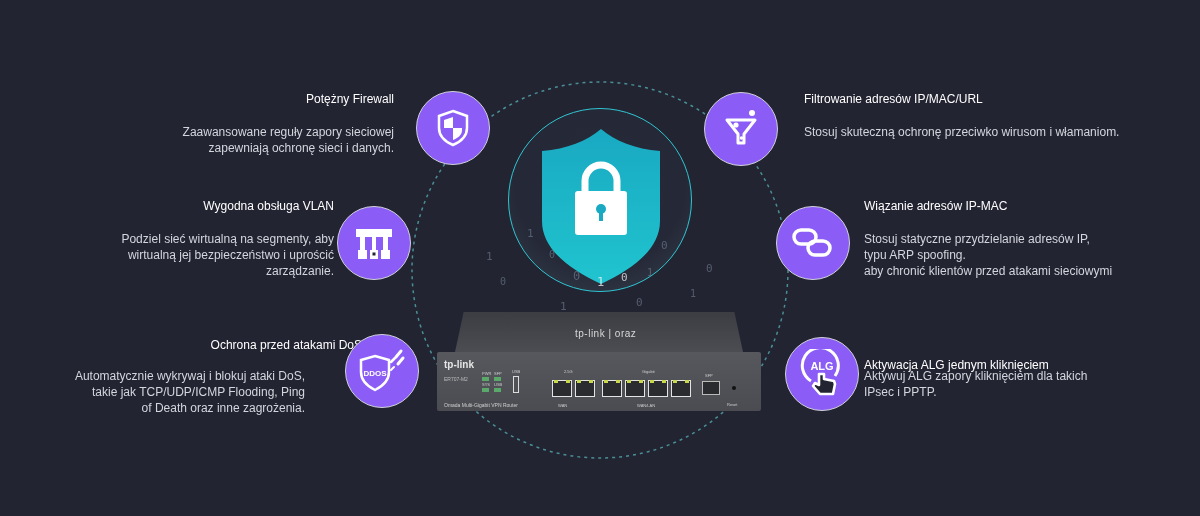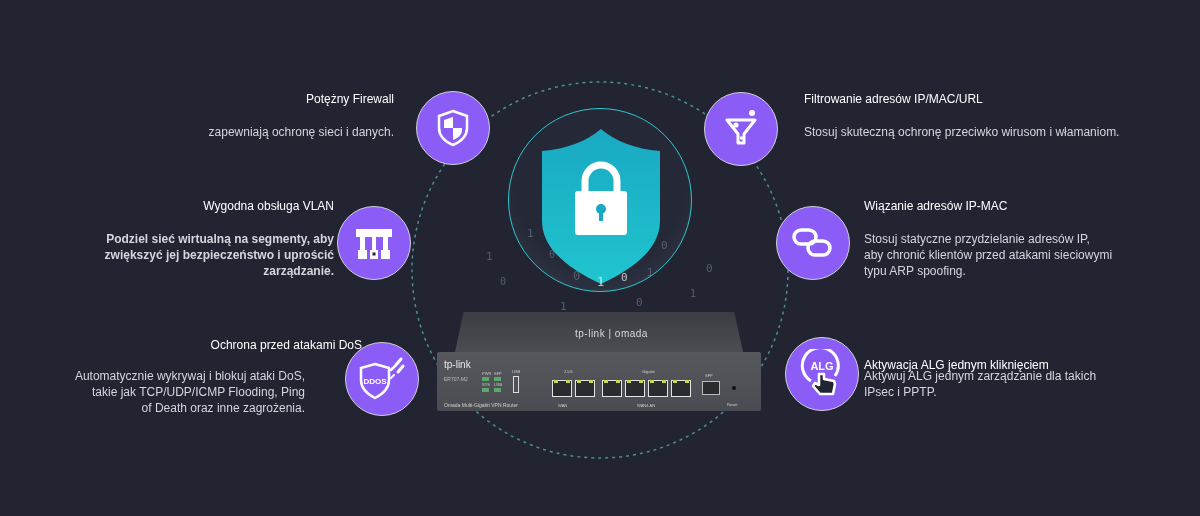--- a/index.html
+++ b/index.html
@@ -32,21 +32,21 @@
   .router-top {
     position:absolute; left:18px; top:0; width:288px; height:40px;
     background:linear-gradient(#3b3d42,#4b4d52);
     clip-path:polygon(3% 0,97% 0,100% 100%,0 100%);
   }
   .router-front {
     position:absolute; left:0; top:40px; width:324px; height:59px;
     background:linear-gradient(#56585d,#4a4c51); border-radius:2px;
   }
   .brand-top { position:absolute; left:120px; top:16px; font-size:10px; color:#d8d8d8; letter-spacing:.5px; }
-  .brand-front { position:absolute; left:7px; top:7px; font-size:10px; color:#e6e6e6; font-weight:normal; }
+  .brand-front { position:absolute; left:7px; top:7px; font-size:10px; color:#e6e6e6; font-weight:bold; }
   .model { position:absolute; left:7px; top:24px; font-size:5px; color:#bbb; }
   .subtitle { position:absolute; left:7px; top:50px; font-size:5px; color:#cfcfcf; }
   .led { position:absolute; width:7px; height:4px; background:#5aa86a; }
   .usb { position:absolute; left:76px; top:24px; width:6px; height:17px; border:1px solid #ddd; box-sizing:border-box; }
   .port {
     position:absolute; top:28px; width:20px; height:17px; background:#2a2c30;
     border:1.5px solid #e4e4e4; box-sizing:border-box;
   }
   .port::before, .port::after { content:""; position:absolute; top:-1px; width:4px; height:3px; background:#c9d94b; }
   .port::before { left:1px; } .port::after { right:1px; }
@@ -89,21 +89,21 @@
 
   <span class="binary" style="left:486px;top:250px;font-size:11px;">1</span>
   <span class="binary" style="left:500px;top:276px;font-size:10px;">0</span>
   <span class="binary" style="left:706px;top:262px;font-size:11px;">0</span>
   <span class="binary" style="left:690px;top:288px;font-size:10px;">1</span>
   <span class="binary" style="left:560px;top:300px;font-size:11px;">1</span>
   <span class="binary" style="left:636px;top:296px;font-size:11px;">0</span>
 
   <div class="router">
     <div class="router-top">
-      <span class="brand-top">tp-link | omada</span>
+      <span class="brand-top">tp-link | oraz</span>
     </div>
     <div class="router-front">
       <span class="brand-front">tp-link</span>
       <span class="model">ER707-M2</span>
       <span class="subtitle">Omada Multi-Gigabit VPN Router</span>
       <span class="tiny" style="left:45px;top:19px">PWR</span>
       <span class="tiny" style="left:57px;top:19px">SFP</span>
       <span class="tiny" style="left:45px;top:30px">SYS</span>
       <span class="tiny" style="left:57px;top:30px">USB</span>
       <div class="led" style="left:45px;top:25px"></div>
@@ -126,34 +126,35 @@
       <span class="tiny" style="left:290px;top:50px">Reset</span>
       <span class="tiny" style="left:121px;top:51px">WAN</span>
       <span class="tiny" style="left:200px;top:51px">WAN/LAN</span>
     </div>
   </div>
 
   <div class="left">
 
     <div class="feature-title" style="right:806px;top:92px;">Potężny Firewall</div>
     <div class="feature-desc" style="right:806px;top:124px;">
+      <div>Zaawansowane reguły zapory sieciowej</div>
       <div>zapewniają ochronę sieci i danych.</div>
     </div>
     <div class="icon-circle" style="left:416px;top:91px;">
       <svg width="34" height="38" viewBox="0 0 34 38">
         <path d="M17 2 L31 7 L31 19 C31 28 24 33 17 36 C10 33 3 28 3 19 L3 7 Z" fill="none" stroke="#fff" stroke-width="2.5"></path>
         <path d="M17 8 L17 19 L8 19 L8 11 Z" fill="#fff"></path>
         <path d="M17 19 L26 19 L26 21 C26 26 22 29 17 31 Z" fill="#fff"></path>
       </svg>
     </div>
 
     <div class="feature-title" style="right:866px;top:199px;">Wygodna obsługa VLAN</div>
-    <div class="feature-desc" style="right:866px;top:231px;font-weight:bold;">
+    <div class="feature-desc" style="right:866px;top:231px;">
       <div>Podziel sieć wirtualną na segmenty, aby</div>
-      <div>zwiększyć jej bezpieczeństwo i uprościć</div>
+      <div>wirtualną jej bezpieczeństwo i uprościć</div>
       <div>zarządzanie.</div>
     </div>
     <div class="icon-circle" style="left:337px;top:206px;">
       <svg width="40" height="36" viewBox="0 0 40 36">
         <rect x="2" y="4" width="36" height="8" fill="#fff"></rect>
         <rect x="6" y="12" width="5" height="14" fill="#fff"></rect>
         <rect x="18" y="12" width="4" height="14" fill="#fff"></rect>
         <rect x="29" y="12" width="5" height="14" fill="#fff"></rect>
         <rect x="4" y="25" width="9" height="9" fill="#fff"></rect>
         <rect x="16" y="25" width="8" height="9" fill="#fff"></rect>
@@ -161,21 +162,21 @@
         <rect x="27" y="25" width="9" height="9" fill="#fff"></rect>
       </svg>
     </div>
 
     <div class="feature-title" style="right:838px;top:338px;text-align:center;">Ochrona przed atakami DoS</div>
     <div class="feature-desc" style="right:895px;top:368px;">
       <div>Automatycznie wykrywaj i blokuj ataki DoS,</div>
       <div>takie jak TCP/UDP/ICMP Flooding, Ping</div>
       <div>of Death oraz inne zagrożenia.</div>
     </div>
-    <div class="icon-circle" style="left:345px;top:342px;">
+    <div class="icon-circle" style="left:345px;top:334px;">
       <svg width="50" height="46" viewBox="0 0 50 46" style="position:relative">
         <path d="M18 8 L32 12 L32 24 C32 33 26 38 18 42 C10 38 4 33 4 24 L4 12 Z" fill="none" stroke="#fff" stroke-width="2.5"></path>
         <text x="18" y="28" text-anchor="middle" font-size="8" font-weight="bold" fill="#fff" font-family="Liberation Sans, sans-serif">DDOS</text>
         <line x1="34" y1="14" x2="38" y2="10" stroke="#fff" stroke-width="2.5" stroke-linecap="round"></line>
         <line x1="39" y1="9" x2="44" y2="3" stroke="#fff" stroke-width="3" stroke-linecap="round"></line>
         <line x1="41" y1="16" x2="46" y2="10" stroke="#fff" stroke-width="3" stroke-linecap="round"></line>
         <line x1="34" y1="22" x2="37" y2="19" stroke="#fff" stroke-width="2" stroke-linecap="round"></line>
       </svg>
     </div>
   </div>
@@ -197,30 +198,30 @@
 
     <div class="icon-circle" style="left:776px;top:206px;">
       <svg width="44" height="34" viewBox="0 0 44 34">
         <rect x="3" y="4" width="22" height="14" rx="7" fill="none" stroke="#fff" stroke-width="3.5"></rect>
         <rect x="17" y="15" width="22" height="14" rx="7" fill="none" stroke="#fff" stroke-width="3.5"></rect>
       </svg>
     </div>
     <div class="feature-title" style="left:864px;top:199px;">Wiązanie adresów IP-MAC</div>
     <div class="feature-desc" style="left:864px;top:231px;">
       <div>Stosuj statyczne przydzielanie adresów IP,</div>
+      <div>typu ARP spoofing.</div>
       <div>aby chronić klientów przed atakami sieciowymi</div>
-      <div>typu ARP spoofing.</div>
     </div>
 
     <div class="icon-circle" style="left:785px;top:337px;">
       <svg width="46" height="50" viewBox="0 0 46 50">
         <path d="M12 32 A18 18 0 1 1 36 27" fill="none" stroke="#fff" stroke-width="3"></path>
         <text x="23" y="21" text-anchor="middle" font-size="11" font-weight="bold" fill="#fff" font-family="Liberation Sans, sans-serif">ALG</text>
         <path d="M20 25 L20 36 L16 34 L14 37 L21 45 L34 45 L36 35 L35 32 L25 30 L25 25 Z" fill="#222432" stroke="#fff" stroke-width="2.6" stroke-linejoin="round"></path>
       </svg>
     </div>
     <div class="feature-title" style="left:864px;top:358px;">Aktywacja ALG jednym kliknięciem</div>
     <div class="feature-desc" style="left:864px;top:368px;">
-      <div>Aktywuj ALG jednym zarządzanie dla takich</div>
+      <div>Aktywuj ALG zapory kliknięciem dla takich</div>
       <div>IPsec i PPTP.</div>
     </div>
   </div>
 </div>
 
 </body></html>

